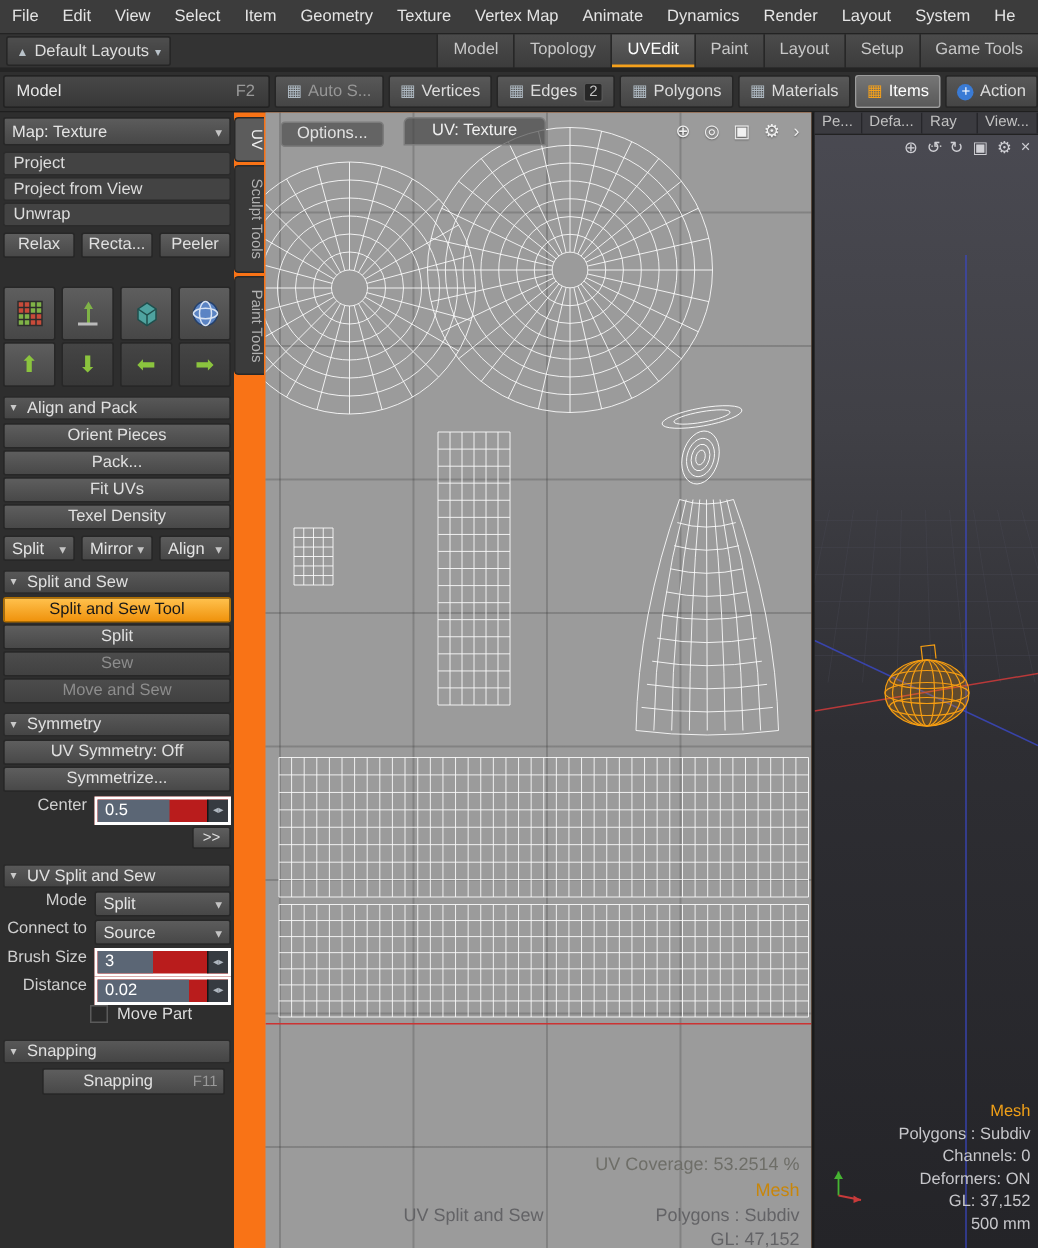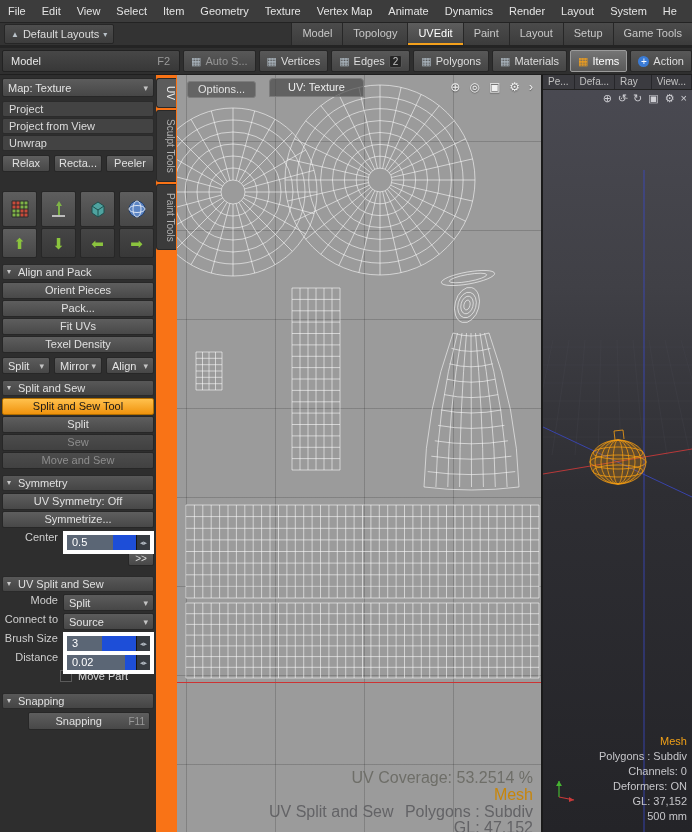--- a/index.html
+++ b/index.html
@@ -51,21 +51,21 @@
   .ico-btn{height:34px;background:linear-gradient(#5e5e5e,#474747);border:1px solid #272727;border-radius:2px;
            display:flex;align-items:center;justify-content:center;}
   .ico-btn.dark{background:linear-gradient(#454545,#383838);}
   .ico-btn svg{display:block;}
   .garr{font-size:15px;color:#8bc43e;line-height:15px;}
   .sec-h{position:relative;height:14px;line-height:14px;background:linear-gradient(#585858,#454545);
          border:1px solid #2a2a2a;border-radius:2px;padding-left:15px;margin:6px 0 2px;color:#e0e0e0;}
   .sec-h:before{content:"▾";position:absolute;left:4px;font-size:8px;color:#c9c9c9;}
   .f-row{display:flex;align-items:flex-start;height:17px;margin-bottom:2px;}
   .f-label{width:56px;text-align:right;padding-right:5px;color:#cfcfcf;flex:none;}
-  .num{flex:1;position:relative;height:15px;background:#1d4ed8;border:4px solid #ffffff;display:flex;overflow:hidden;}
+  .num{flex:1;position:relative;height:15px;background:#b91c1c;border:2px solid #ffffff;display:flex;overflow:hidden;}
   .num .fill{position:absolute;left:0;top:0;bottom:0;background:#5b6675;}
   .num .val{position:relative;flex:1;padding-left:5px;line-height:15px;color:#fff;}
   .num .spin{position:relative;width:13px;background:#363b41;border-left:1px solid #161616;
              color:#aeb6bf;font-size:7px;line-height:15px;text-align:center;}
   .dd-f{flex:1;display:flex;align-items:center;height:15px;background:linear-gradient(#5c5c5c,#474747);
         border:1px solid #272727;border-radius:2px;padding:0 5px;color:#e4e4e4;}
   .dd-f .txt{flex:1;text-align:left;}
   .dd-f .arr{font-size:9px;color:#c4c4c4;}
   .chk{width:10px;height:10px;background:#2a2a2a;border:1px solid #5a5a5a;margin-right:6px;flex:none;}
   .more-row{display:flex;justify-content:flex-end;margin:3px 0 10px;}
@@ -87,21 +87,21 @@
                      linear-gradient(to bottom,rgba(40,40,40,.22) 1px,transparent 1px);
     background-size:89px 89px;background-position:9px 66px;}
   .uv-canvas svg{position:absolute;left:0;top:0;}
   .uv-redline{position:absolute;left:0;right:0;top:607px;height:1px;background:#c33;}
   .uv-opts{position:absolute;left:10px;top:6px;height:15px;line-height:15px;padding:0 10px;
            background:rgba(70,70,70,.65);border:1px solid #7c7c7c;border-radius:3px;color:#e2e2e2;}
   .uv-head{position:absolute;left:92px;top:3px;height:17px;line-height:17px;padding:0 18px;
            background:rgba(66,66,66,.65);border:1px solid #7c7c7c;border-radius:4px 4px 0 0;color:#efefef;}
   .uv-icons{position:absolute;right:8px;top:5px;color:#f0f0f0;display:flex;gap:9px;font-size:12px;
             text-shadow:0 1px 1px rgba(0,0,0,.4);}
-  .uv-hud{position:absolute;font-size:16px;}
+  .uv-hud{position:absolute;font-size:12px;}
   .t-right{right:8px;text-align:right;}
   .c-cov{color:#6e6e68;top:694px;}
   .c-mesh{color:#c8860a;top:711px;}
   .c-gray{color:#636366;}
   
   .v3d{position:absolute;left:541px;top:75px;width:151px;bottom:0;box-sizing:border-box;
        border-left:2px solid #1a1a1a;overflow:hidden;
        background:linear-gradient(180deg,#4a4a52 0%,#404046 28%,#2e2e33 55%,#242428 100%);}
   .v3d svg{position:absolute;left:0;top:0;}
   .v3d-tabs{position:relative;z-index:2;display:flex;height:14px;background:#35353a;border-bottom:1px solid #222;

